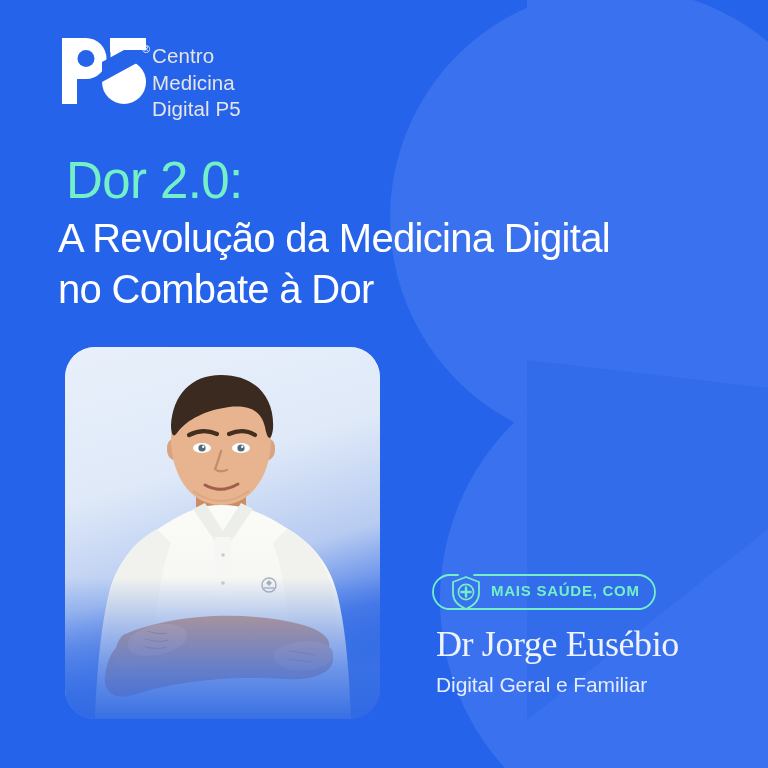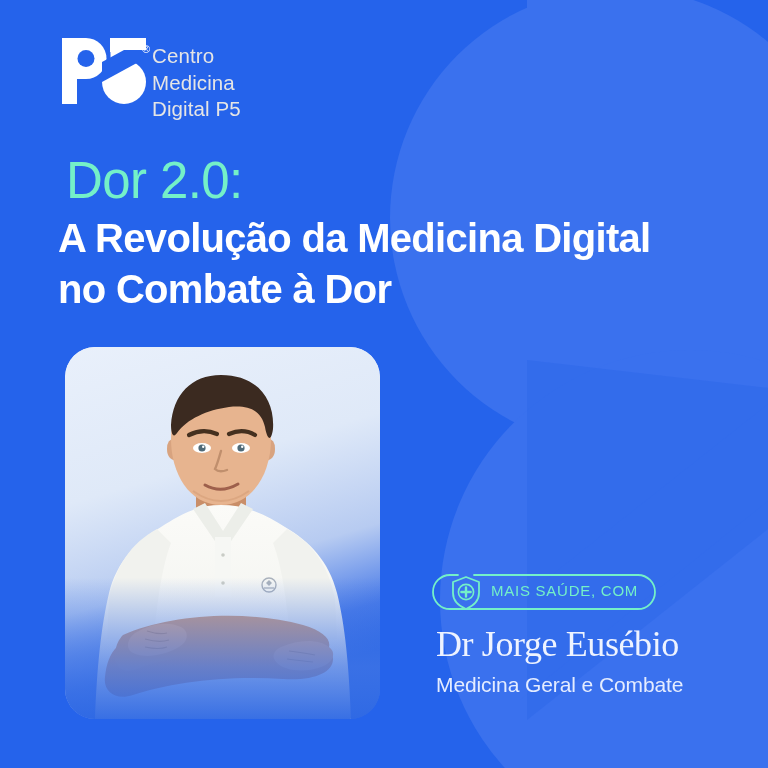--- a/index.html
+++ b/index.html
@@ -72,21 +72,21 @@
     line-height: 1.12;
     font-weight: 400;
     letter-spacing: -0.6px;
     margin: 0 0 4px 8px;
     white-space: pre;
   }
   .headline-main {
     color: #ffffff;
     font-size: 40px;
     line-height: 1.28;
-    font-weight: 700;
+    font-weight: 400;
     letter-spacing: -0.7px;
     margin: 0;
     white-space: pre-line;
   }
 
   
   .portrait-card {
     position: absolute;
     left: 65px;
     top: 347px;
@@ -111,21 +111,21 @@
     height: 40px;
   }
   .badge svg { position: absolute; left: 0; top: 0; }
   .badge-label {
     position: absolute;
     left: 61px;
     top: 11px;
     color: #74f0c8;
     font-size: 15px;
     letter-spacing: 0.75px;
-    font-weight: 400;
+    font-weight: 700;
     line-height: 1;
     white-space: pre;
     text-align: right;
   }
   .speaker-name {
     color: #eef3ff;
     font-size: 36px;
     font-weight: 400;
     letter-spacing: -0.4px;
     line-height: 1.1;
@@ -330,16 +330,16 @@
         <g>
           <path d="M36 5 L49 10 V21 C49 29 43 34 36 37 C29 34 23 29 23 21 V10 Z" fill="none" stroke="#74f0c8" stroke-width="1.8" stroke-linejoin="round"></path>
           <circle cx="36" cy="20" r="7.6" fill="none" stroke="#74f0c8" stroke-width="1.6"></circle>
           <path d="M36 15.4 V24.6 M31.4 20 H40.6" stroke="#74f0c8" stroke-width="2.4" stroke-linecap="round"></path>
         </g>
       </svg>
       <span class="badge-label">MAIS SAÚDE, COM</span>
     </div>
 
     <div class="speaker-name">Dr Jorge Eusébio</div>
-    <div class="speaker-role">Medicina Geral e Combate</div>
+    <div class="speaker-role">Digital Geral e Familiar</div>
   </div>
 
 </div>
 
 </body></html>

